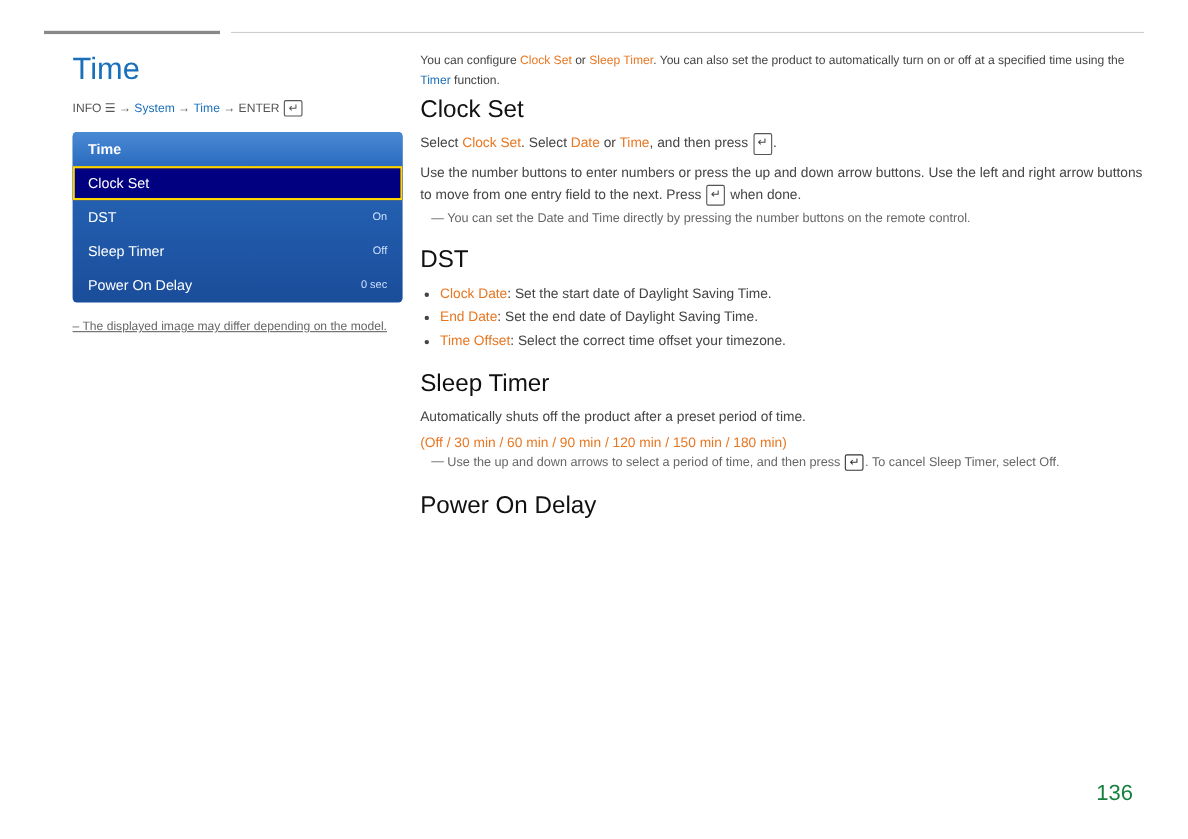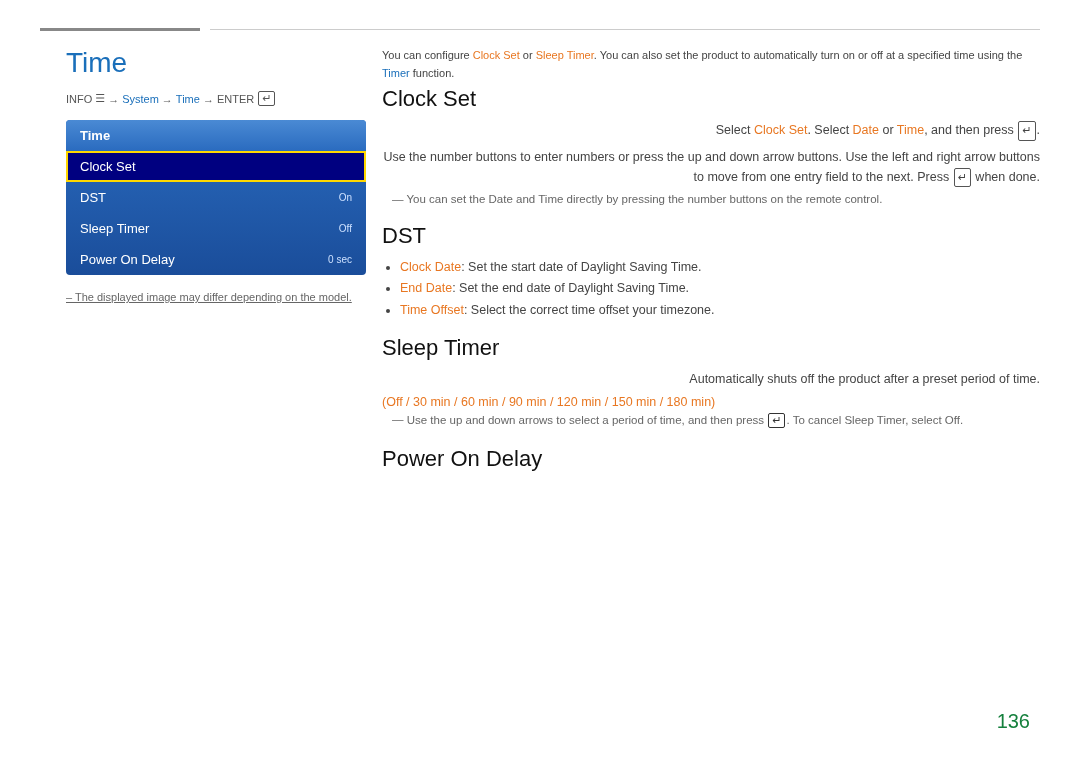--- a/index.html
+++ b/index.html
@@ -133,21 +133,20 @@
       color: #111;
       margin-bottom: 8px;
       margin-top: 4px;
     }
 
     .section-body {
       font-size: 12.5px;
       color: #444;
       line-height: 1.6;
       margin-bottom: 6px;
-      text-align: right;
     }
     .section-body .orange { color: #e87722; }
 
     .bullet-list {
       margin: 6px 0 8px 18px;
       font-size: 12.5px;
       color: #444;
       line-height: 1.7;
     }
     .bullet-list li .orange { color: #e87722; }

